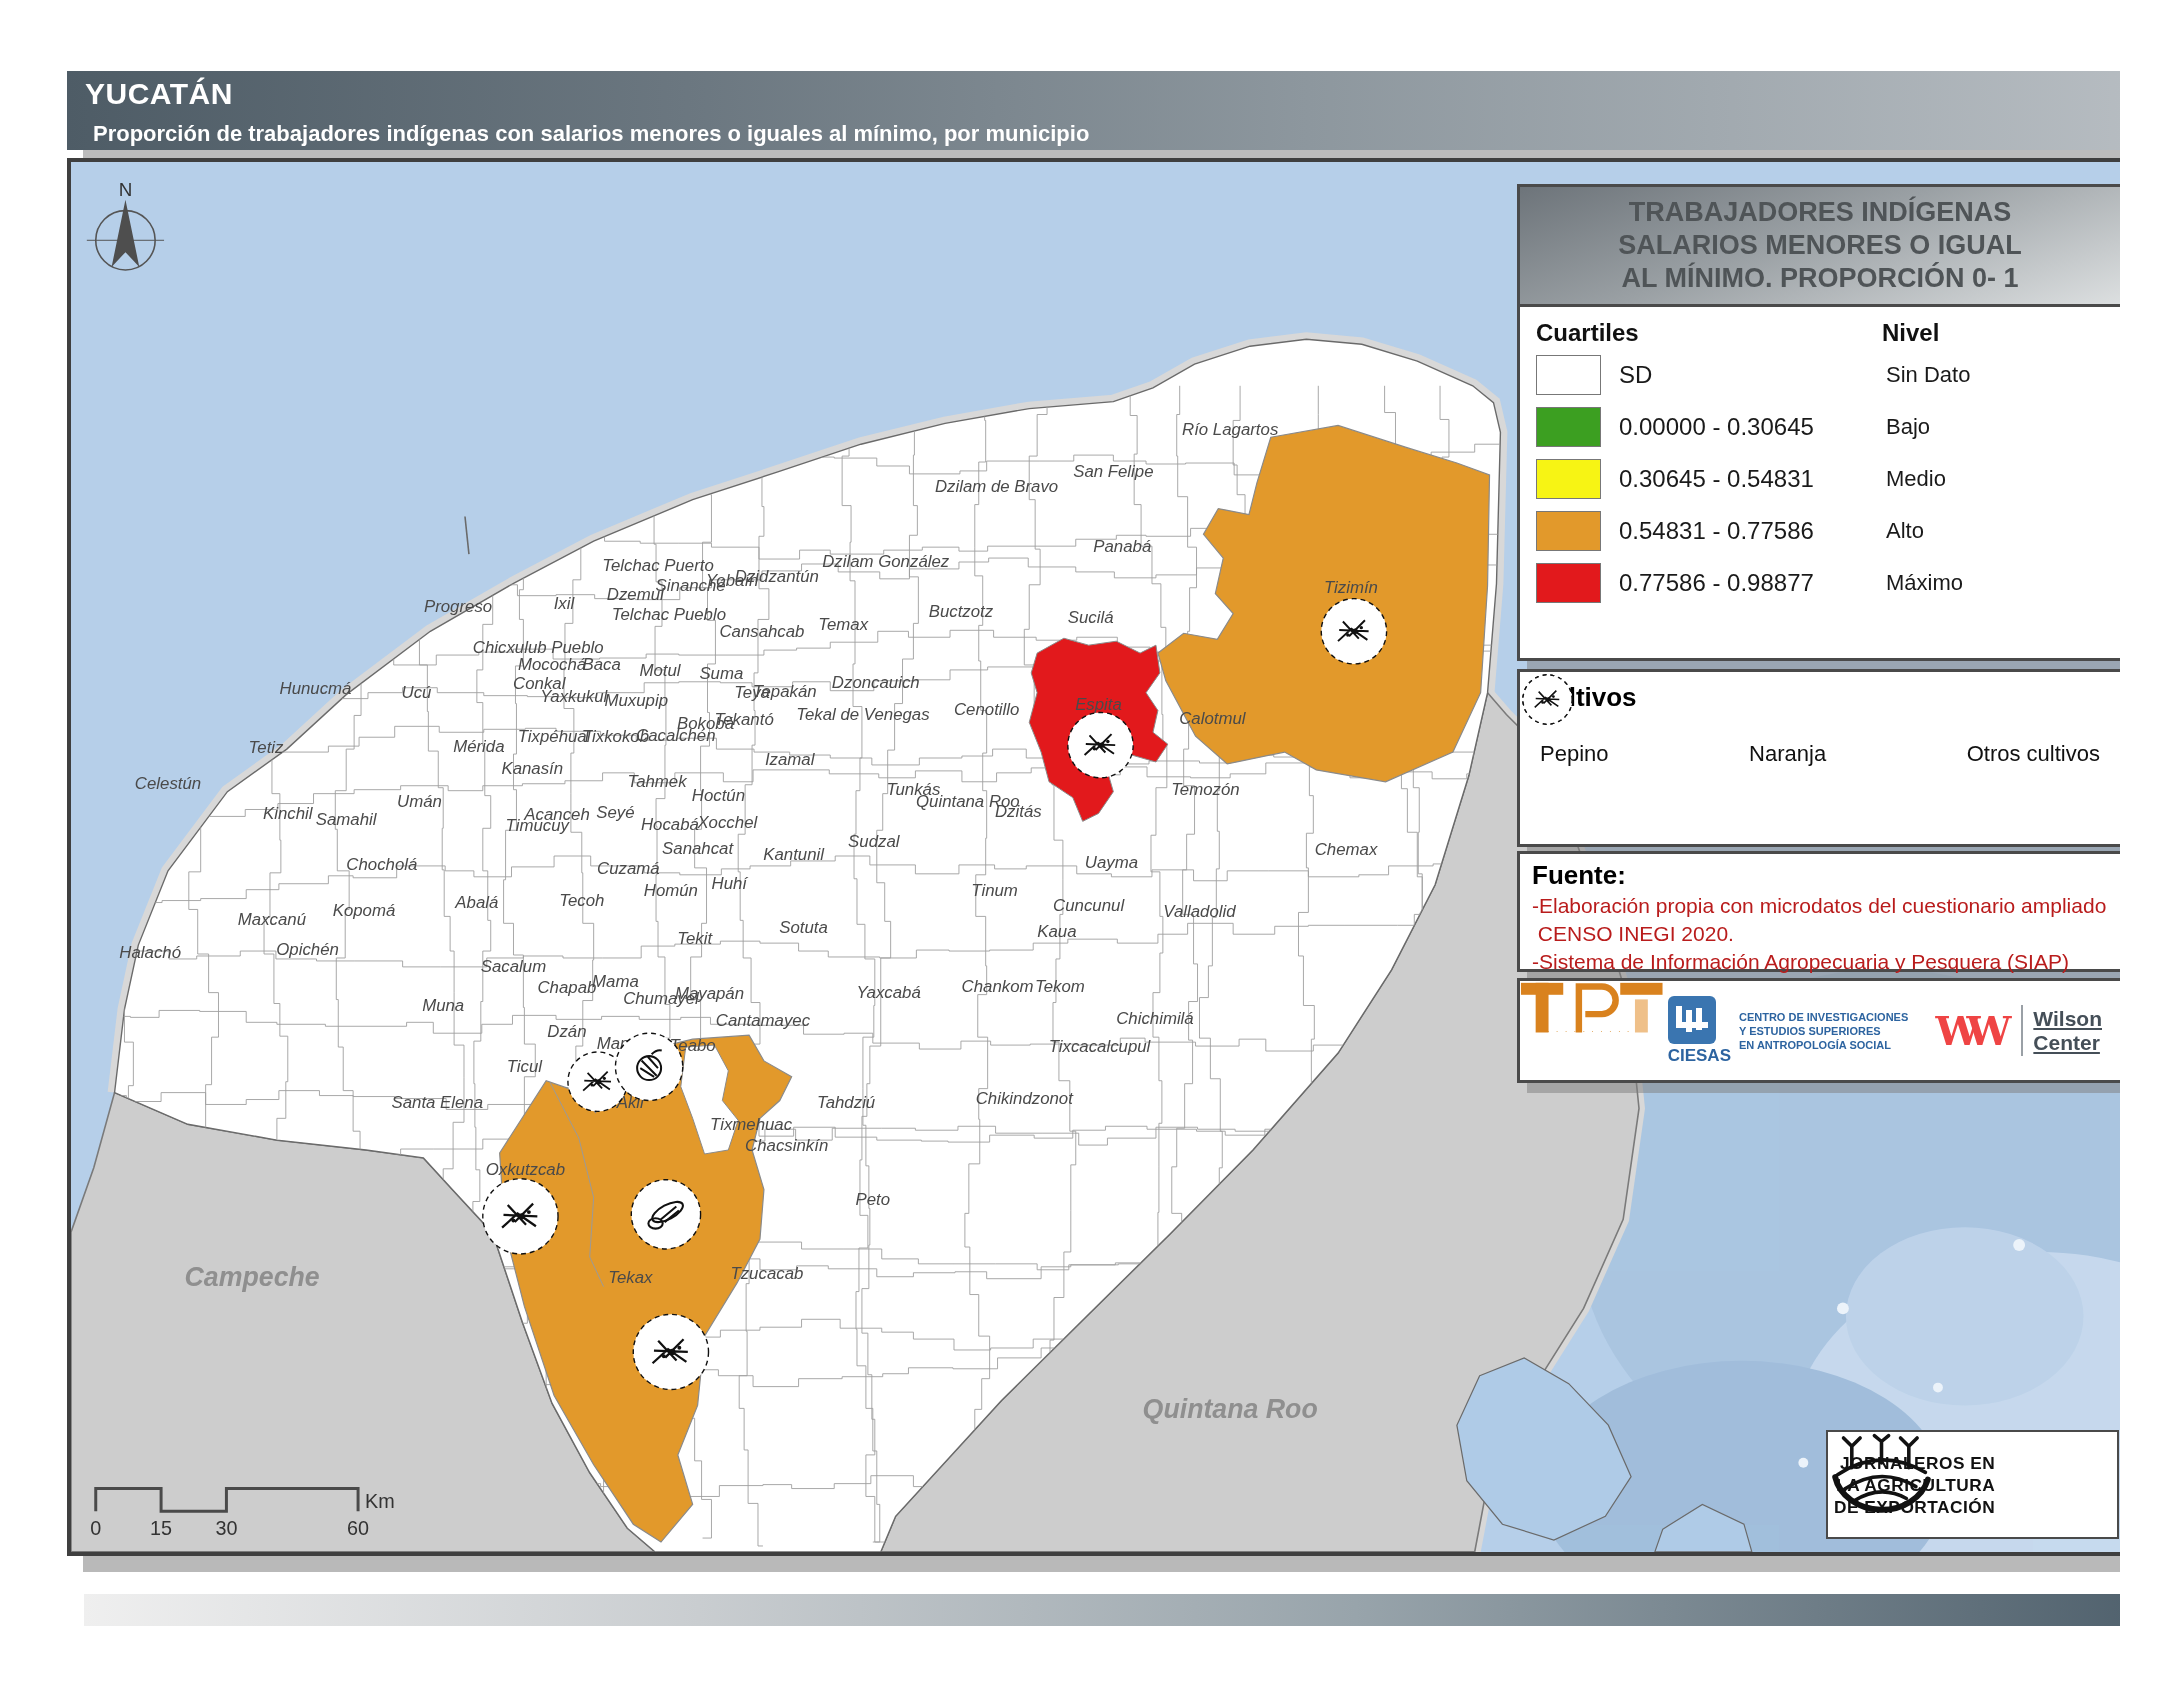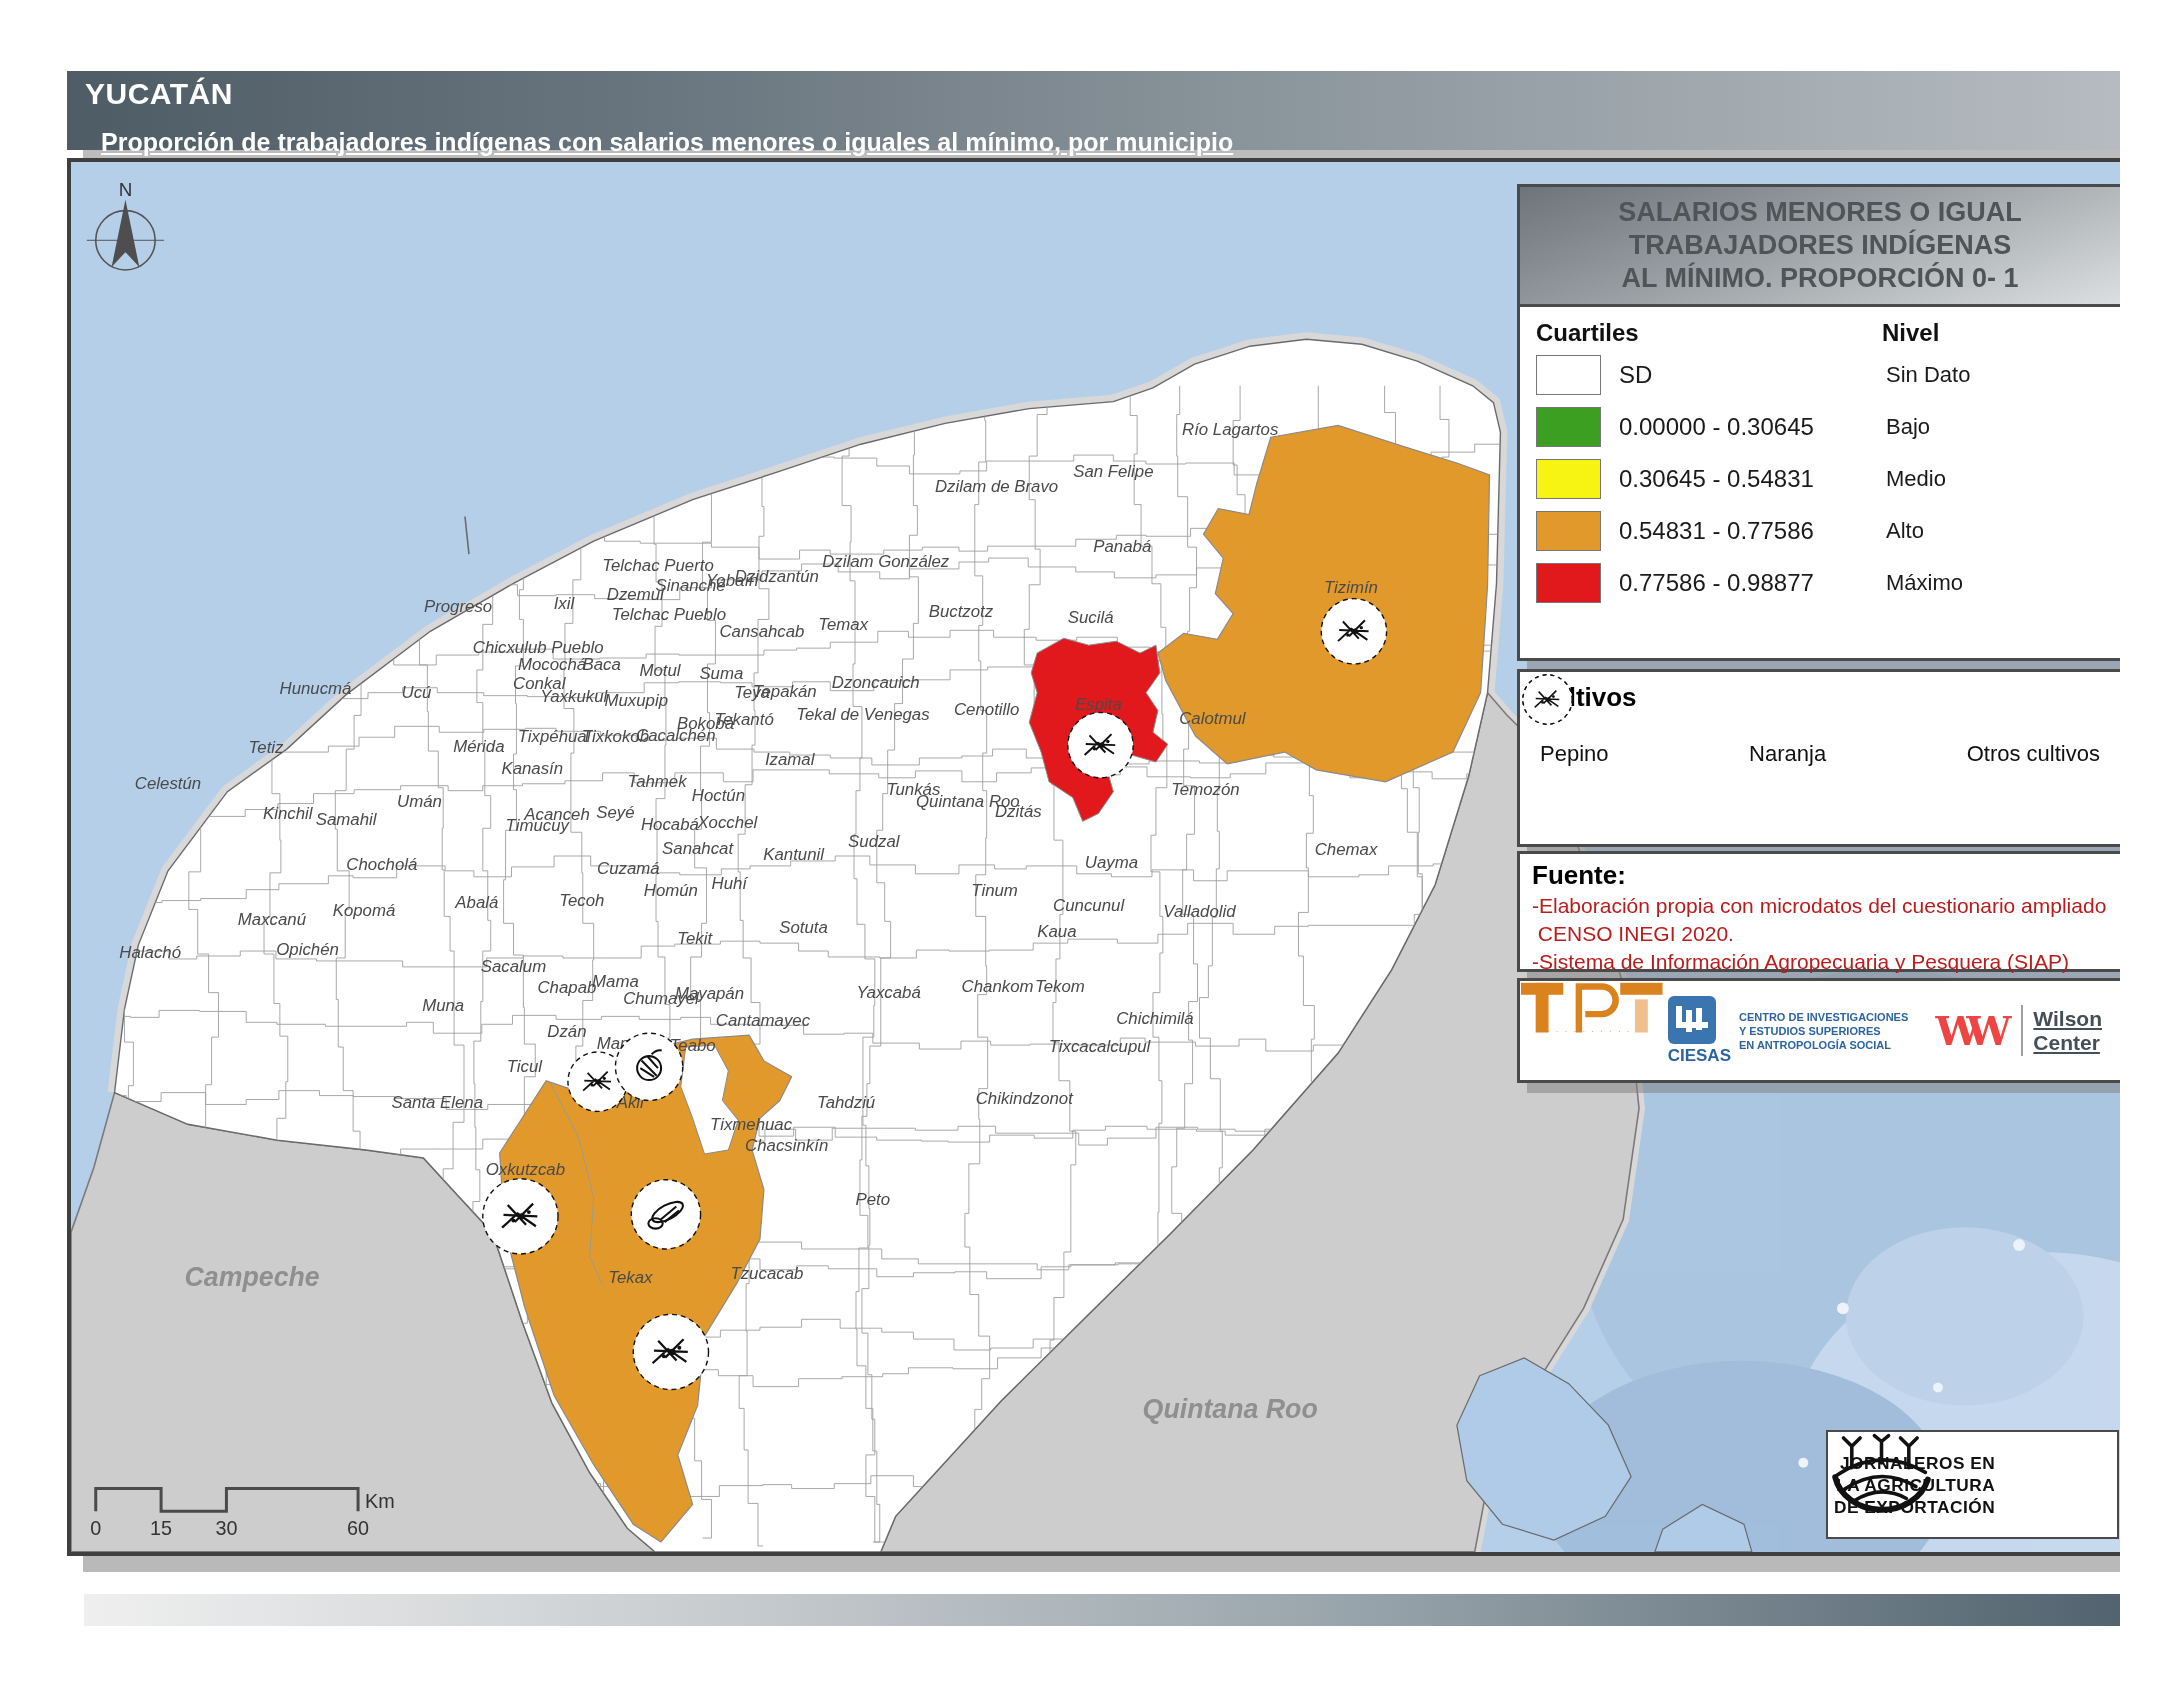--- a/index.html
+++ b/index.html
@@ -2,21 +2,21 @@
 <html><head>
 <meta charset="utf-8">
 <style>
   html,body{margin:0;padding:0;background:#ffffff;}
   .page{position:relative;width:2120px;height:1683px;background:#ffffff;overflow:hidden;
         font-family:"Liberation Sans", sans-serif;}
   .titlebar{position:absolute;left:67px;top:71px;width:2068px;height:79px;
         background:linear-gradient(90deg,#4e5c66 0%,#6b7780 30%,#8d979e 60%,#b6bcc1 100%);
         box-shadow:16px 14px 0 #bcbcbc;color:#ffffff;padding:6px 0 0 18px;box-sizing:border-box;}
   .titlebar h1{margin:0;font-size:30px;line-height:34px;letter-spacing:0.5px;}
-  .titlebar h2{margin:16px;font-size:25px;line-height:30px;font-weight:bold;text-decoration:underline;}
+  .titlebar h2{margin:8px;font-size:22px;line-height:30px;font-weight:bold;}
   .mapframe{position:absolute;left:67px;top:158px;width:2060px;height:1390px;
         border:4px solid #3f3f3f;background:#b6cfe9;box-shadow:16px 16px 0 #b9b9b9;}
   .mapframe svg{position:absolute;left:0;top:0;}
   .panel{position:absolute;background:#ffffff;border:3px solid #4a4a4a;box-sizing:border-box;
         box-shadow:10px 10px 0 rgba(125,125,125,.5);}
   .legend{left:1446px;top:22px;width:606px;height:477px;}
   .legend-head{height:117px;background:linear-gradient(160deg,#6d747a 0%,#9aa0a4 45%,#dcdfe0 100%);
         border-bottom:3px solid #4a4a4a;display:flex;flex-direction:column;justify-content:center;}
   .legend-head div{text-align:center;font-size:27px;font-weight:bold;color:#4f5457;line-height:33px;}
   .legend-cols{display:flex;padding:12px 20px 2px 16px;}
@@ -291,22 +291,22 @@
             <text x="163" y="1551">15</text>
             <text x="229" y="1551">30</text>
             <text x="362" y="1551">60</text>
           </g>
         <text id="scaleUnit" x="369" y="1524" font-size="20" fill="#333" text-anchor="start" font-family="Liberation Sans, sans-serif">Km</text>
       </g>
     </svg>
 
     <div class="panel legend">
       <div class="legend-head">
+        <div>TRABAJADORES INDÍGENAS</div>
         <div>SALARIOS MENORES O IGUAL</div>
-        <div>TRABAJADORES INDÍGENAS</div>
         <div>AL MÍNIMO. PROPORCIÓN 0- 1</div>
       </div>
       <div class="legend-cols">
         <span>Cuartiles</span>
         <span class="col-nivel">Nivel</span>
       </div>
       <div id="legendRows">
           <div class="legend-row">
             <div class="swatch" style="background: rgb(255, 255, 255);"></div>
             <div class="range">SD</div>

